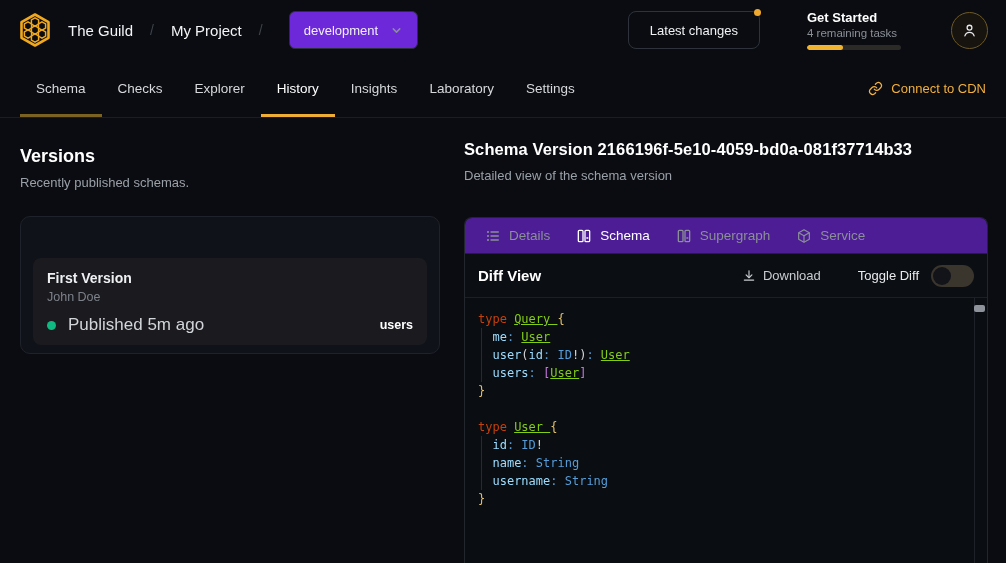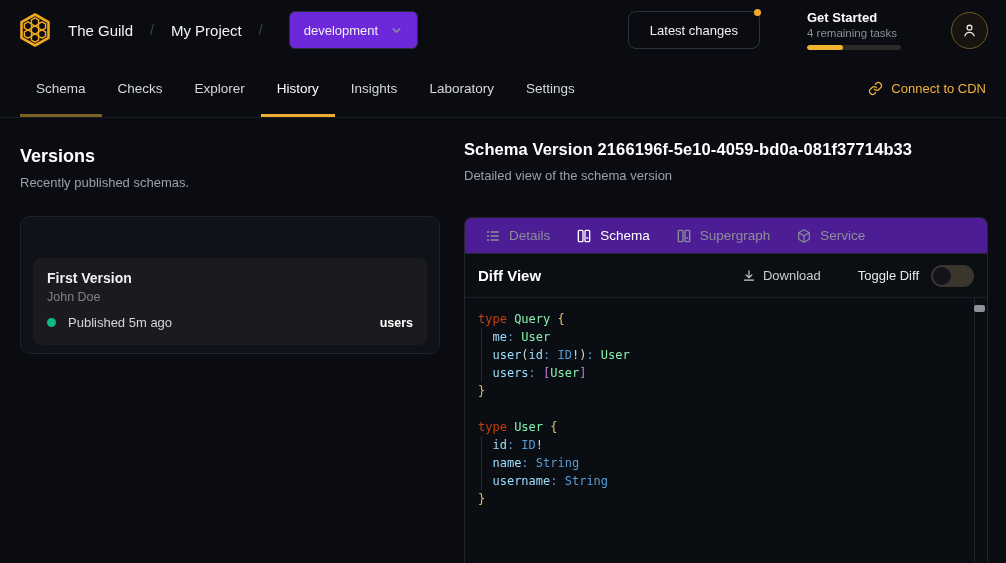--- a/index.html
+++ b/index.html
@@ -54,21 +54,21 @@
   .panel-title { font-size:18px; font-weight:700; color:#fff; }
   .panel-sub { font-size:13px; color:#9aa0a8; margin-top:8px; }
   .versions-card { margin-top:26px; height:138px; background:#0f1218;
     border:1px solid #1e222a; border-radius:10px; padding:12px; }
   .version-item { margin-top:29px; height:87px; background:#1a1a1f; border-radius:8px;
     padding:12px 14px; cursor:pointer; }
   .vi-name { font-size:14px; font-weight:600; color:#eef0f2; }
   .vi-author { font-size:12.5px; color:#7d828a; margin-top:4px; }
   .vi-meta { margin-top:11px; display:flex; align-items:center; }
   .vi-dot { width:9px; height:9px; border-radius:50%; background:#10b981; }
-  .vi-status { margin-left:12px; font-size:13px; color:#d2d5d9; }
+  .vi-status { margin-left:12px; font-size:17px; color:#d2d5d9; }
   .vi-badge { margin-left:auto; font-size:12.5px; font-weight:700; color:#fff; }
 
   
   .right-col-head { position:absolute; left:464px; top:140px; width:524px; }
   .detail-title { font-size:16.5px; font-weight:700; color:#fff; letter-spacing:.1px; }
   .detail-sub { font-size:13px; color:#9aa0a8; margin-top:9px; }
 
   .detail-card { position:absolute; left:464px; top:217px; width:524px; height:346px;
     background:#0b0e13; border:1px solid #22262d; border-bottom:none;
     border-radius:8px 8px 0 0; overflow:hidden; display:flex; flex-direction:column; }
@@ -88,21 +88,21 @@
   .switch { margin-left:12px; width:43px; height:22px; border-radius:11px;
     background:#3a352d; position:relative; cursor:pointer; }
   .switch-knob { position:absolute; left:2px; top:2px; width:18px; height:18px;
     border-radius:50%; background:#121419; }
 
   .code-area { flex:1; position:relative; background:#0a0d12;
     font-family:"DejaVu Sans Mono", monospace; font-size:12px; line-height:18px;
     padding:12px 24px 8px 13px; }
   .code-line { white-space:pre; height:18px; }
   .tk-kw { color:#c2410c; }
-  .tk-type { color:#86efac; }
+  .tk-type { color:#84cc16;text-decoration:underline; }
   .tk-brace { color:#e2c069; }
   .tk-field { color:#9cdcfe; }
   .tk-colon { color:#569cd6; }
   .tk-scalar { color:#569cd6; }
   .tk-paren { color:#d4d6da; }
   .tk-bracket { color:#c678dd; }
   .indent-guide { position:absolute; left:16px; width:1px; background:#262a31; }
   .guide-1 { top:30px; height:54px; }
   .guide-2 { top:138px; height:54px; }
   .scroll-track { position:absolute; right:12px; top:0; bottom:0; width:1px; background:#1e2127; }

